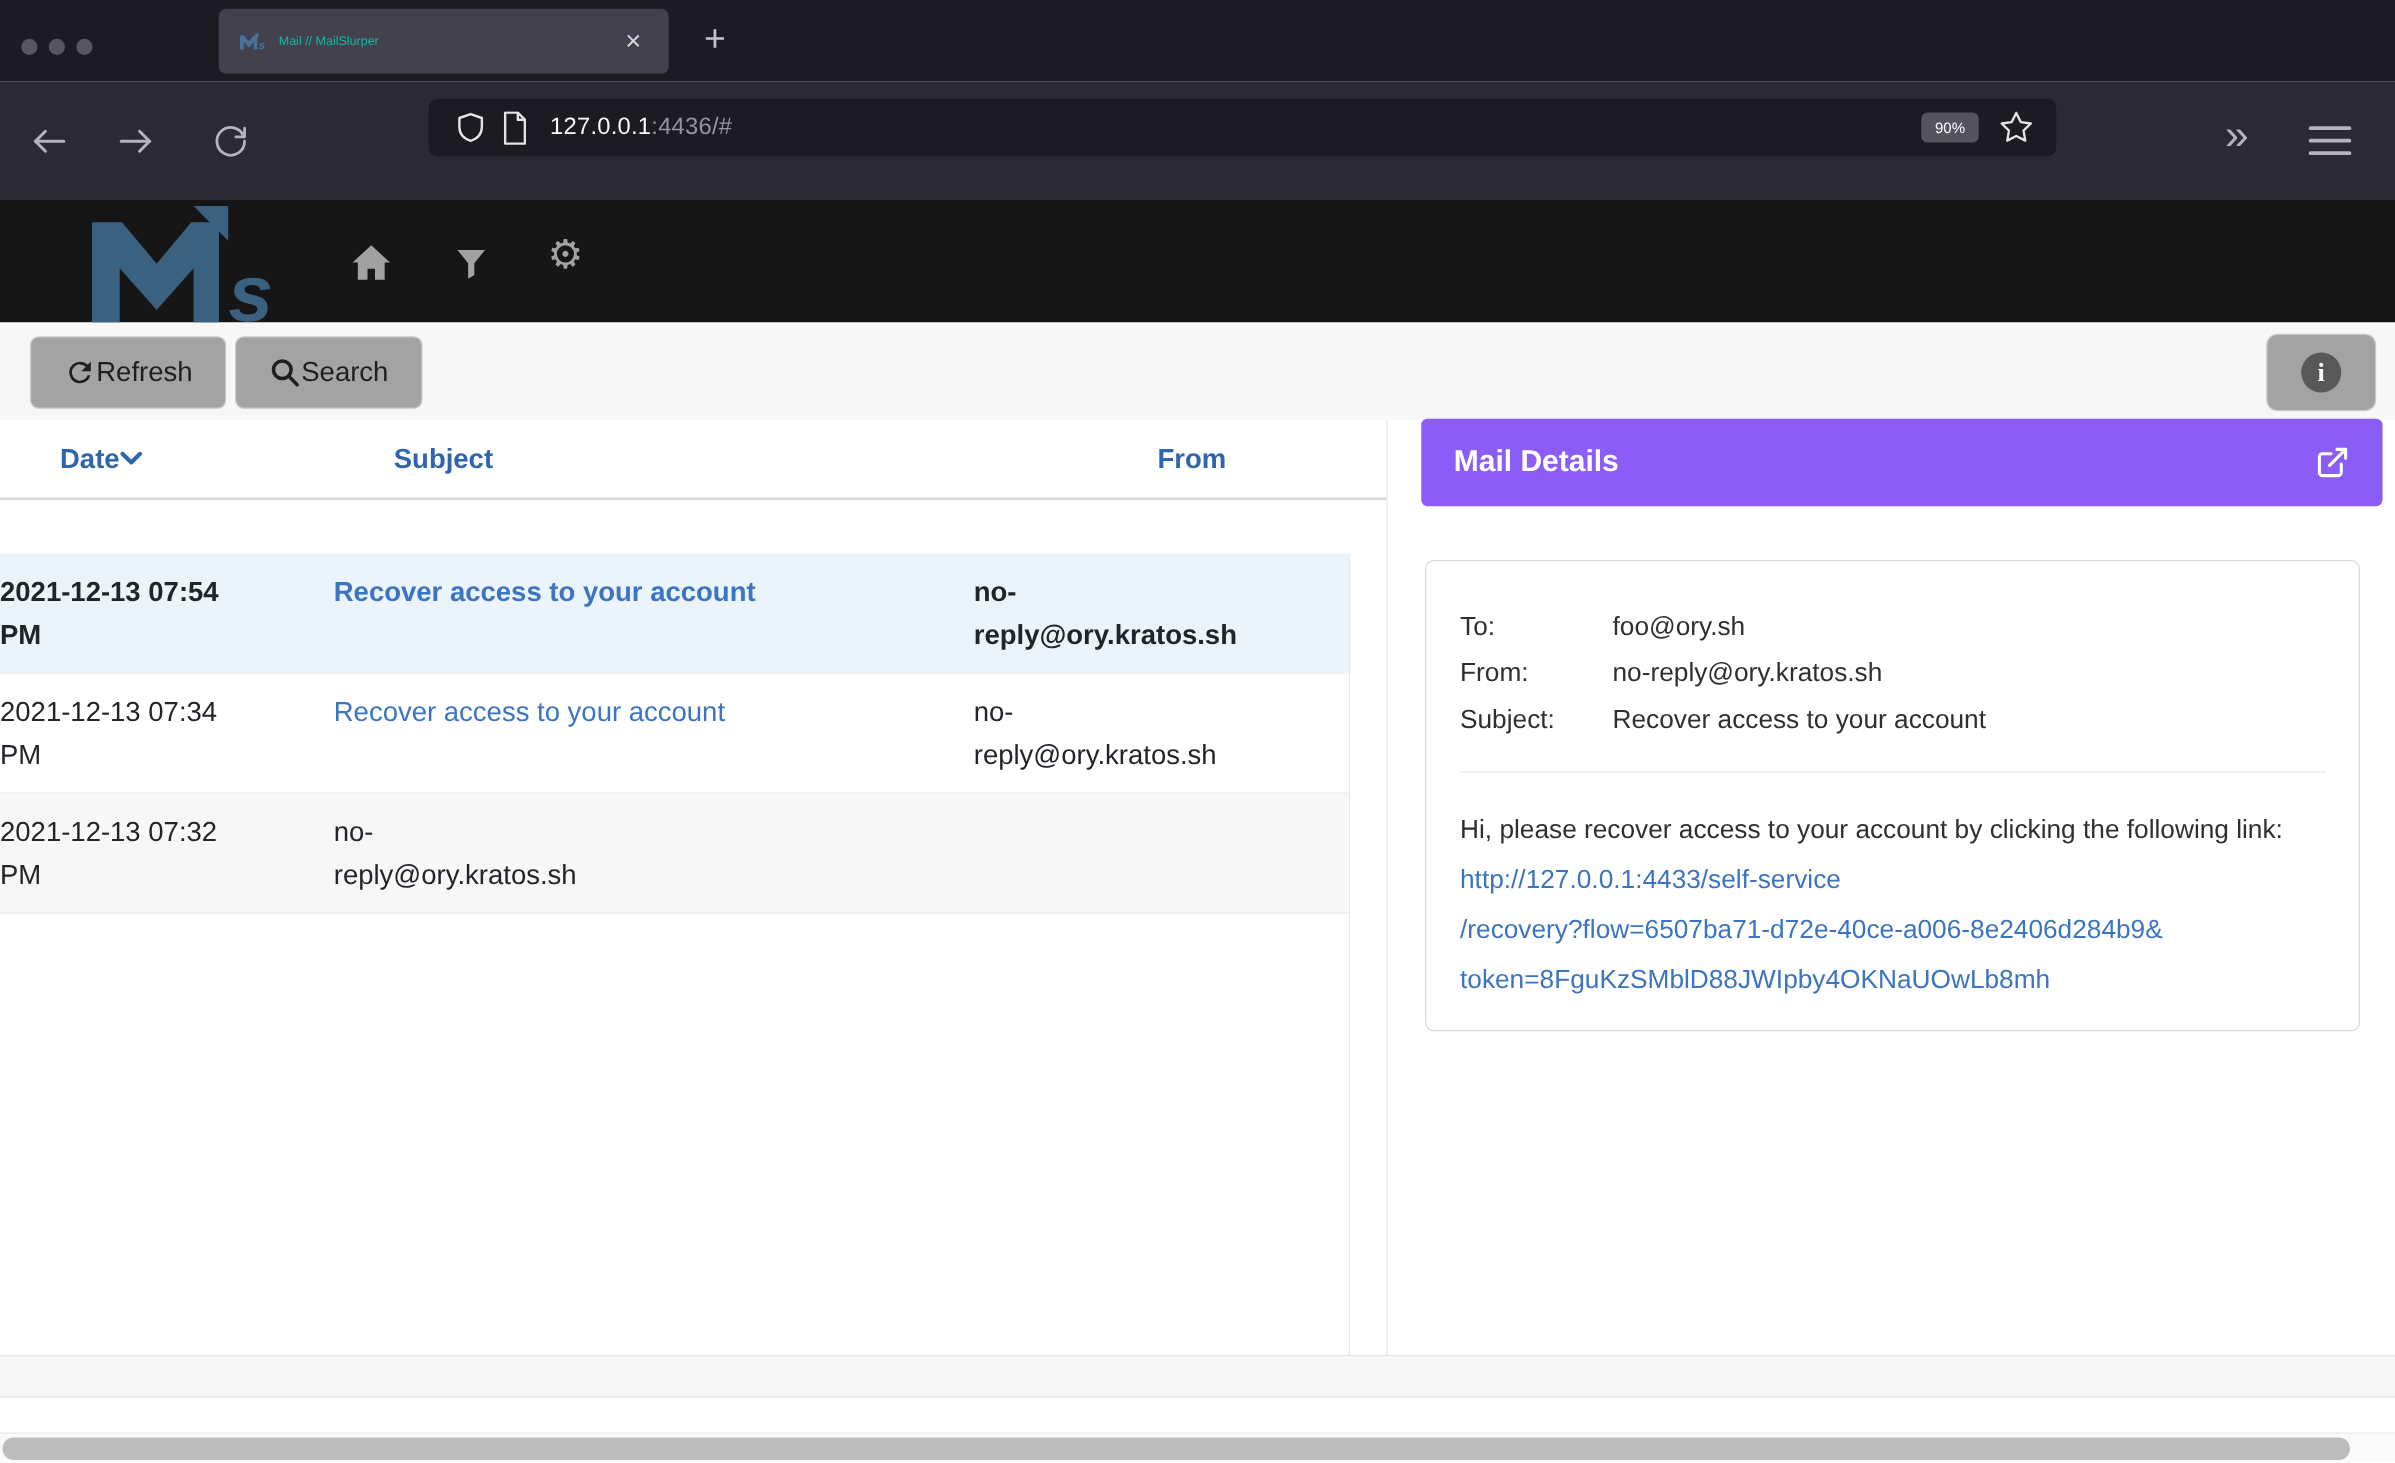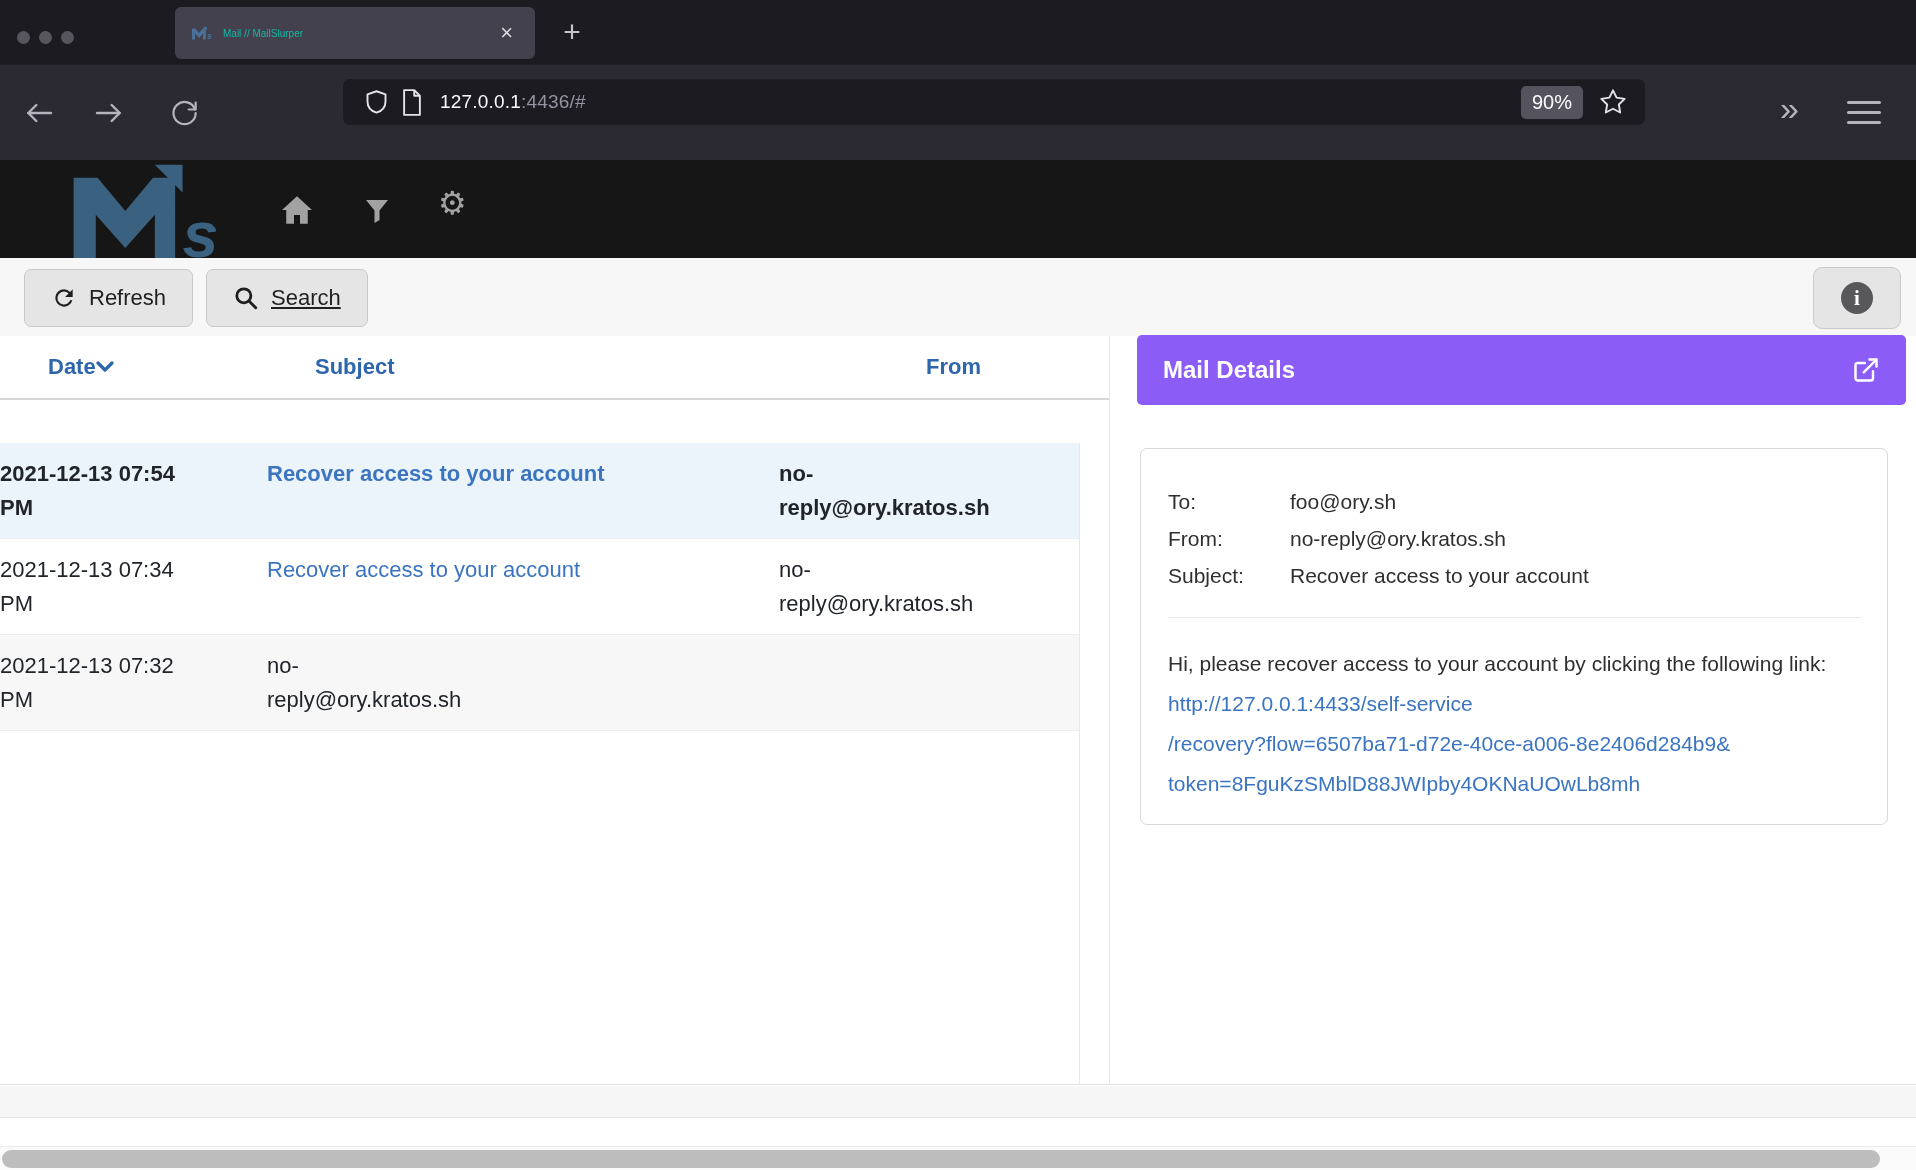--- a/index.html
+++ b/index.html
@@ -21,41 +21,41 @@
   
   .navbar { position:absolute; left:0; top:65px; width:1916px; height:95px; background:#2b2a33; }
   .nav-btn { position:absolute; top:29px; width:38px; height:38px; display:flex; align-items:center; justify-content:center; }
   .urlbar { position:absolute; left:343px; top:14px; width:1302px; height:46px; background:#1c1b22;
             border-radius:7px; display:flex; align-items:center; padding:0 14px; }
   .url-shield { margin:0 10px 0 6px; display:flex; }
   .url-doc { margin-right:16px; display:flex; }
   .url-text { font-size:19px; color:#fbfbfe; letter-spacing:.2px; }
   .url-path { color:#9494a1; }
   .url-spacer { flex:1; }
-  .zoom-badge { background:#55545e; color:#fbfbfe; font-size:20px; padding:5px 11px; border-radius:5px; margin-right:16px; }
+  .zoom-badge { background:#55545e; color:#fbfbfe; font-size:12px; padding:5px 11px; border-radius:5px; margin-right:16px; }
   .star { display:flex; margin-right:4px; }
   .overflow-chevrons { position:absolute; left:1780px; top:24px; color:#b4b4bf; font-size:34px; letter-spacing:-4px; }
   .hamburger { position:absolute; left:1847px; top:36px; width:34px; }
   .hamburger div { height:3px; background:#b4b4bf; border-radius:2px; margin-bottom:7px; }
 
   
   .appheader { position:absolute; left:0; top:160px; width:1916px; height:98px; background:#161616; }
   .logo { position:absolute; left:66px; top:3px; }
   .app-icon { position:absolute; top:36px; display:flex; }
   .app-icon.home { left:282px; }
   .app-icon.filter { left:365px; top:39px; }
   .app-icon.gear { left:438px; top:24px; color:#a2a2a2; font-size:32px; font-family:"DejaVu Sans", sans-serif; }
 
   
   .apptoolbar { position:absolute; left:0; top:258px; width:1916px; height:78px; background:#f7f7f7; }
-  .btn { position:absolute; top:11px; height:58px; background:#e5e5e5; border:1px solid #c9c9c9; border-radius:7px;
-         display:flex; align-items:center; gap:12px; padding:0 26px; font-size:22px; color:#1f1f1f;
+  .btn { position:absolute; top:11px; height:58px; background:#a3a3a3; border:1px solid #c9c9c9; border-radius:7px;
+         display:flex; align-items:center; padding:0 26px; font-size:22px; color:#1f1f1f;
          font-family:"Liberation Sans", sans-serif; }
   .btn.refresh { left:24px; }
-  .btn.search { left:206px;text-decoration:underline; }
+  .btn.search { left:188px; }
   .btn.info { left:1813px; width:88px; justify-content:center; padding:0; border-radius:9px; top:9px; height:62px; }
   .info-circle { width:32px; height:32px; border-radius:50%; background:#58585a; color:#fff; font-size:21px;
                  font-weight:bold; display:flex; align-items:center; justify-content:center; font-family:"Liberation Serif", serif; }
 
   
   .content { position:absolute; left:0; top:336px; width:1916px; height:749px; background:#fff; border-bottom:1px solid #e0e0e0; }
 
   
   .left-panel { position:absolute; left:0; top:0; width:1110px; height:749px; border-right:1px solid #e8e8e8; }
   .grid-cols { display:grid; grid-template-columns:267px 512px 253px; padding-left:48px; }

